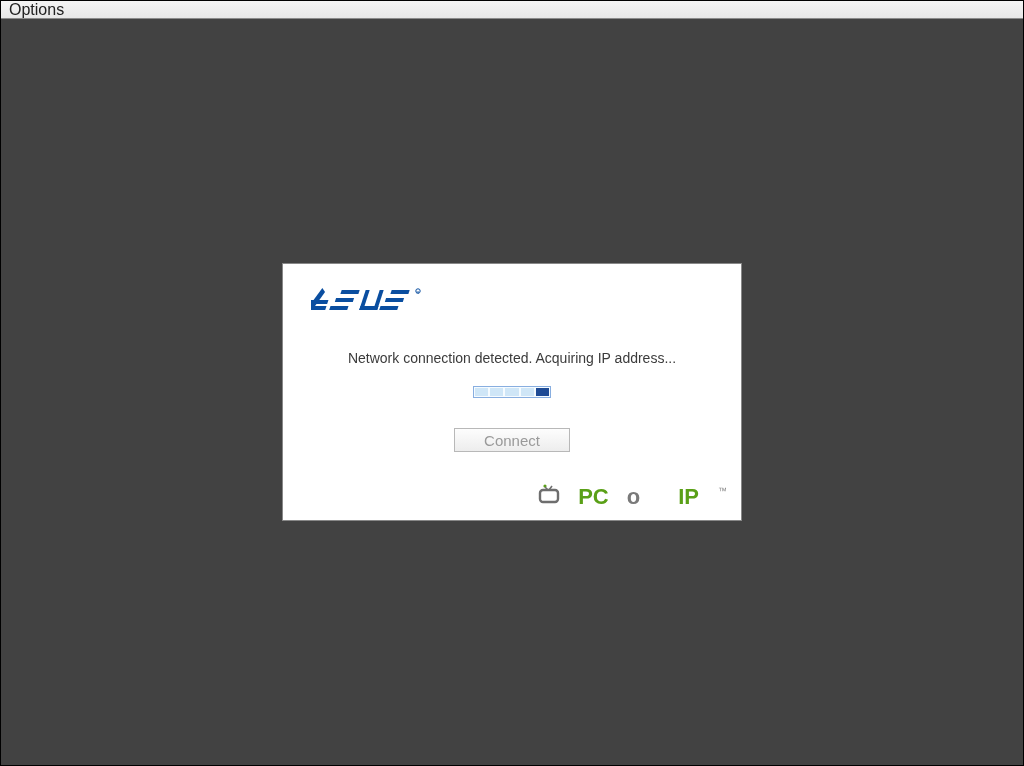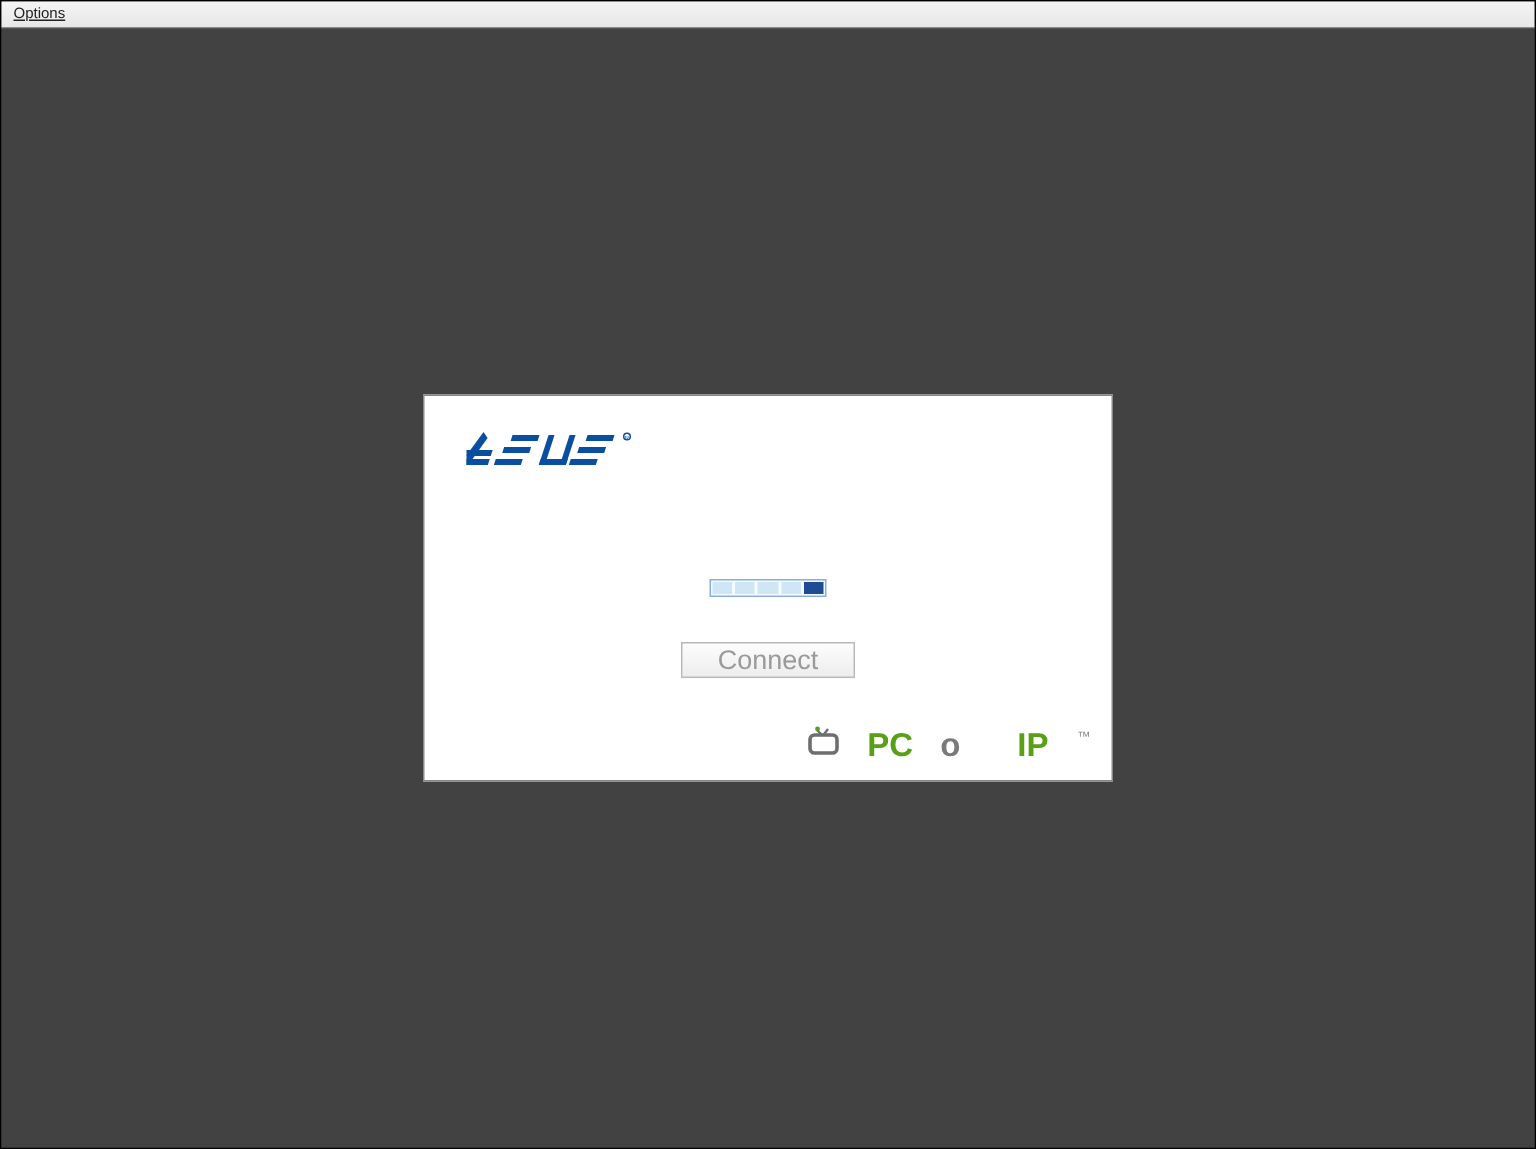--- a/index.html
+++ b/index.html
@@ -12,23 +12,22 @@
       display: flex;
       flex-direction: column;
     }
     .menubar {
       height: 18px;
       background: linear-gradient(#f4f4f4, #e7e7e7);
       border-bottom: 1px solid #8a8a8a;
       display: flex;
       align-items: center;
       padding-left: 4px;
-      font-size: 10px;
+      font-size: 16px;
       color: #222;
-      text-decoration: underline;
     }
     .menubar .menu-item {
       padding: 0 4px;
       cursor: default;
     }
     .workspace {
       flex: 1;
       background: #424242;
       display: flex;
       align-items: center;
@@ -78,21 +77,21 @@
     .connect-btn {
       position: absolute;
       top: 164px;
       left: 50%;
       transform: translateX(-50%);
       width: 116px;
       height: 24px;
       border: 1px solid #b8b8b8;
       background: linear-gradient(#fdfdfd, #ededed);
       color: #9a9a9a;
-      font-size: 18px;
+      font-size: 15px;
       cursor: default;
     }
     .pcoip-logo {
       position: absolute;
       bottom: 10px;
       right: 14px;
       display: flex;
       align-items: center;
       gap: 18px;
       font-size: 22px;
@@ -128,20 +127,21 @@
             <rect x="56" y="20" width="18" height="4" transform="skewX(-18)"></rect>
             <rect x="82" y="4" width="18" height="4" transform="skewX(-18)"></rect>
             <rect x="79" y="12" width="18" height="4" transform="skewX(-18)"></rect>
             <rect x="76" y="20" width="18" height="4" transform="skewX(-18)"></rect>
           </g>
           <circle cx="107" cy="5" r="2.2" fill="none" stroke="#0a4ea0" stroke-width="1"></circle>
           <text x="107" y="7.5" font-size="4" fill="#0a4ea0" text-anchor="middle">R</text>
         </svg>
       </div>
 
+      <div class="status-text">Network connection detected. Acquiring IP address...</div>
 
       <div class="progress">
         <div class="seg"></div>
         <div class="seg"></div>
         <div class="seg"></div>
         <div class="seg"></div>
         <div class="seg active"></div>
       </div>
 
       <button class="connect-btn" disabled="">Connect</button>

